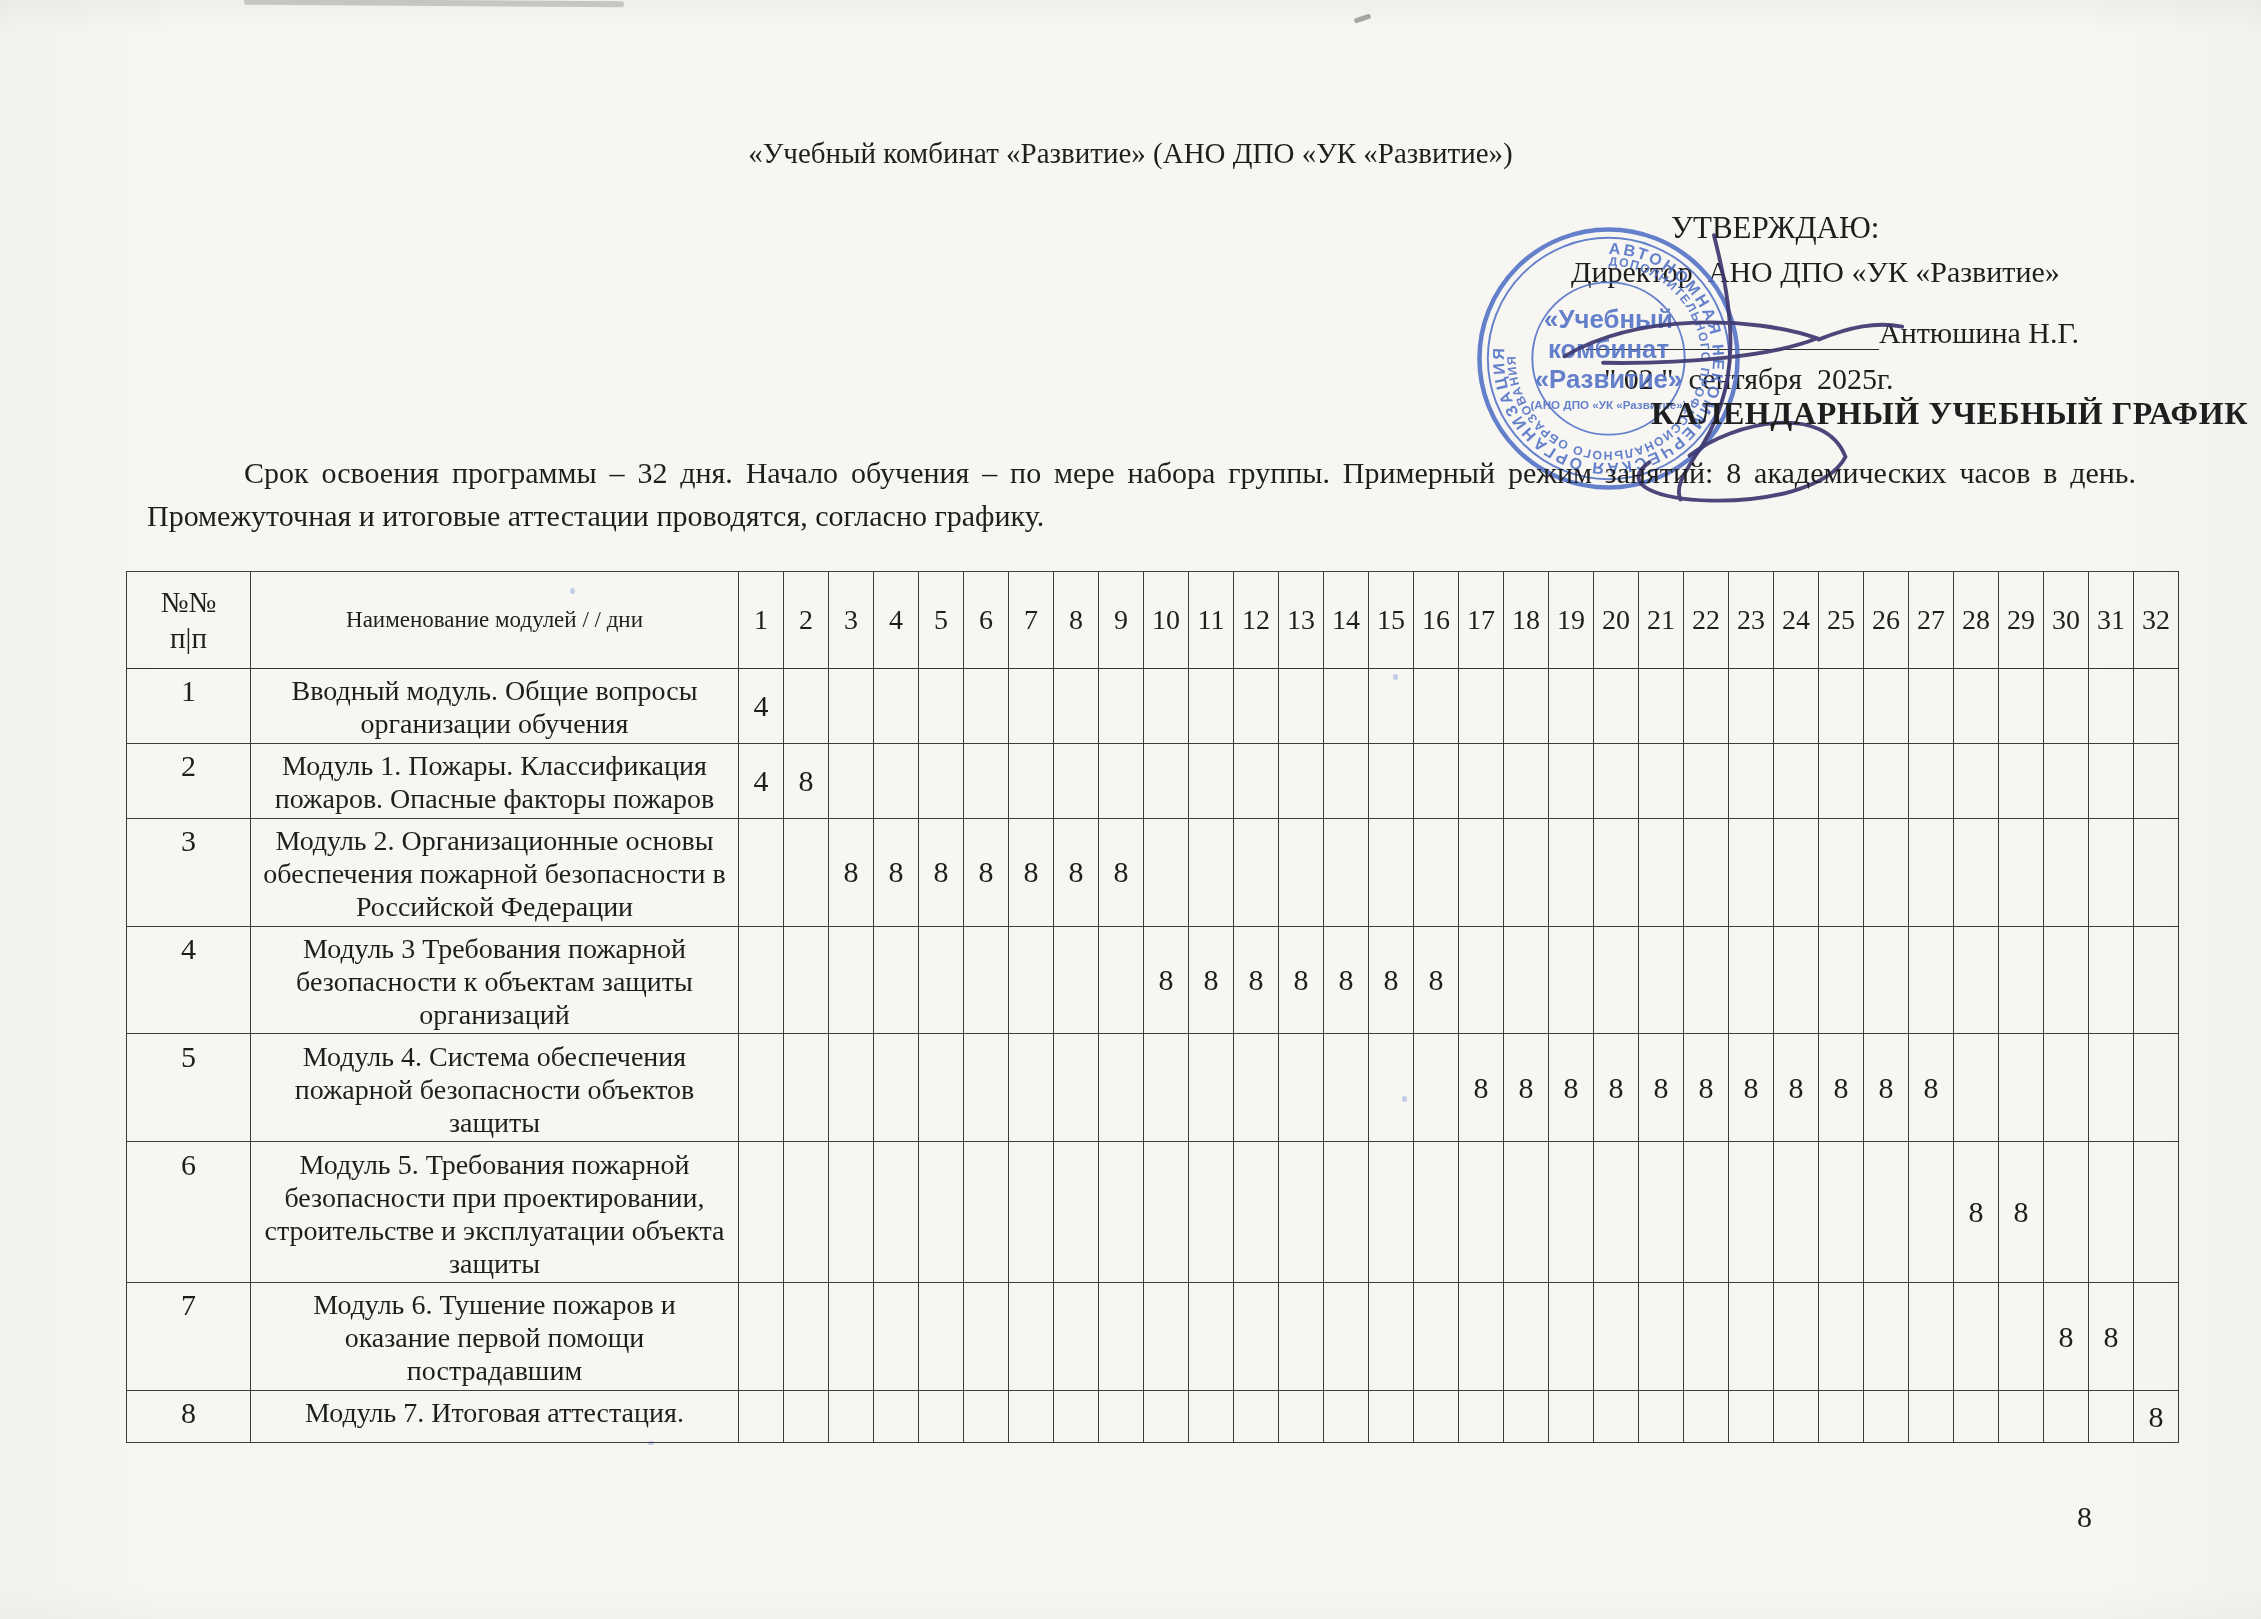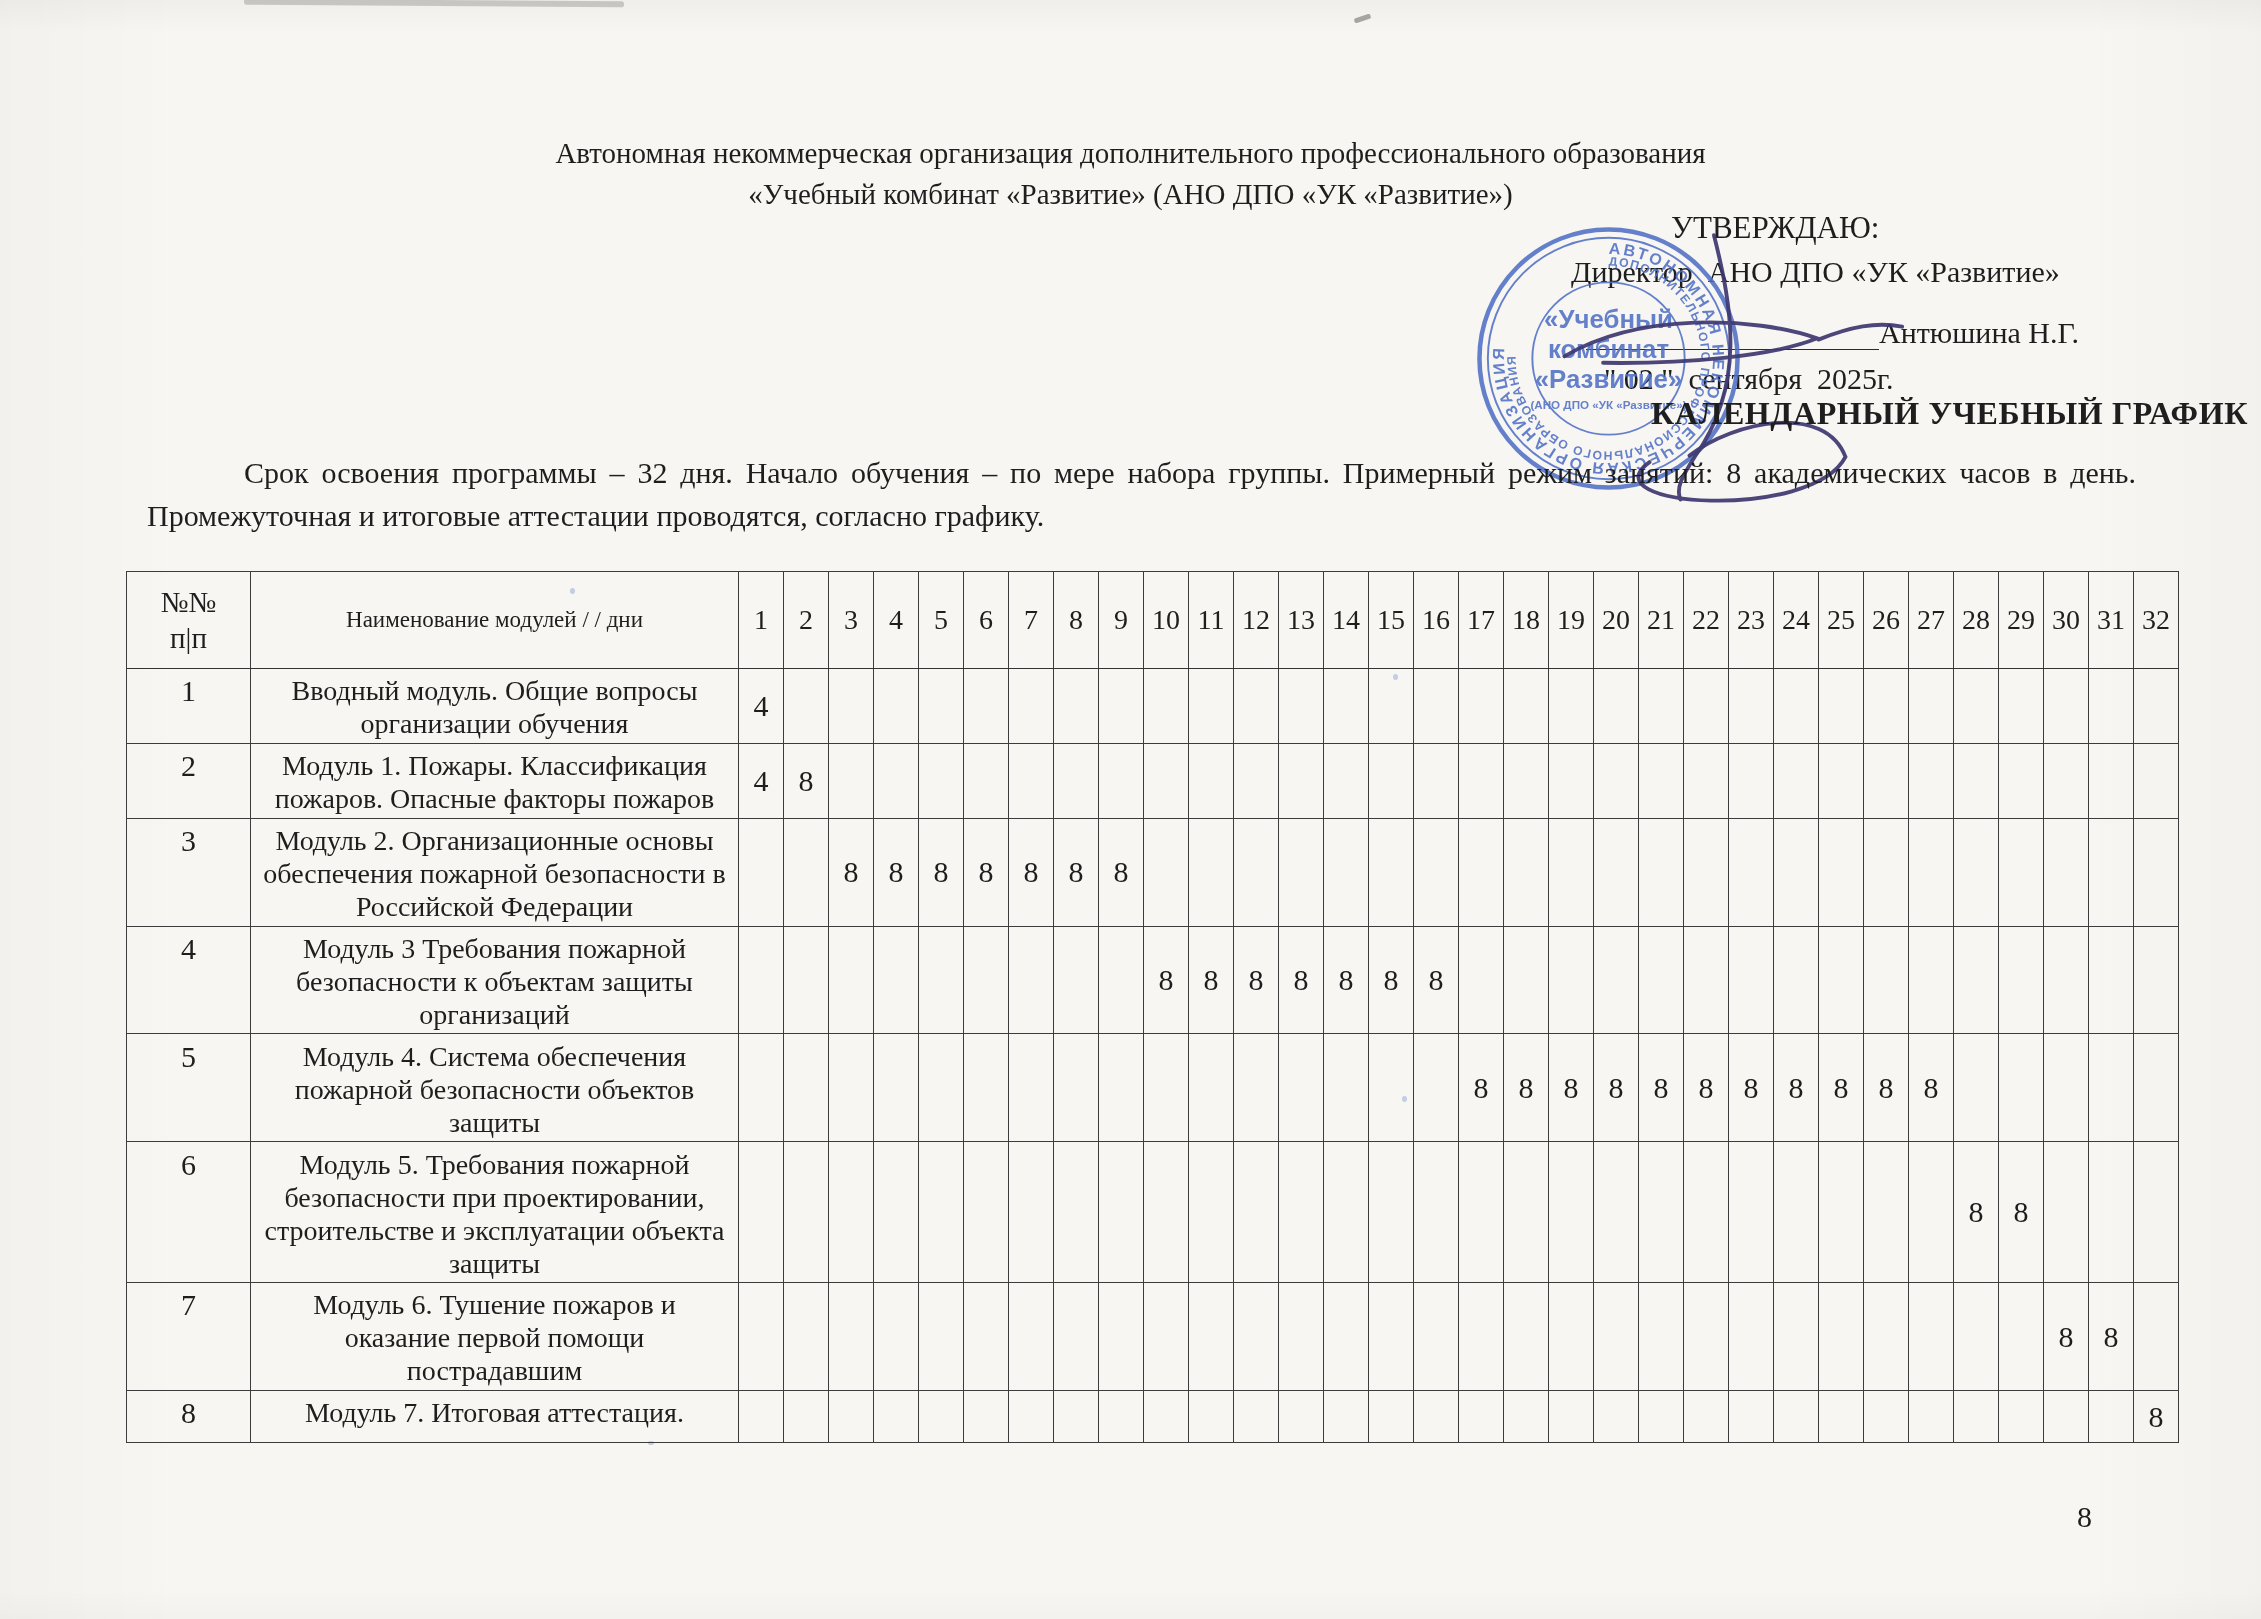--- a/index.html
+++ b/index.html
@@ -62,21 +62,20 @@
 <body>
 
 <div class="scan-strip"></div>
 <div class="scan-dash"></div>
 <div class="ink-speck" style="left:570px;top:588px;"></div>
 <div class="ink-speck" style="left:1402px;top:1096px;"></div>
 <div class="ink-speck" style="left:1393px;top:674px;"></div>
 <div class="ink-speck" style="left:648px;top:1441px;width:6.4px;height:3.9px;"></div>
 
 <div class="org-header">
-  <div>Автономная некоммерческая организация дополнительного профессионального образования</div>
   <div>«Учебный комбинат «Развитие» (АНО ДПО «УК «Развитие»)</div>
 </div>
 
 <div class="approve-label">УТВЕРЖДАЮ:</div>
 <div class="director-line">Директор  АНО ДПО «УК «Развитие»</div>
 <div class="sig-row">
   <span class="sig-line"></span><span class="signer">Антюшина Н.Г.</span>
 </div>
 <div class="date-line">" 02 "  сентября  2025г.</div>
 

